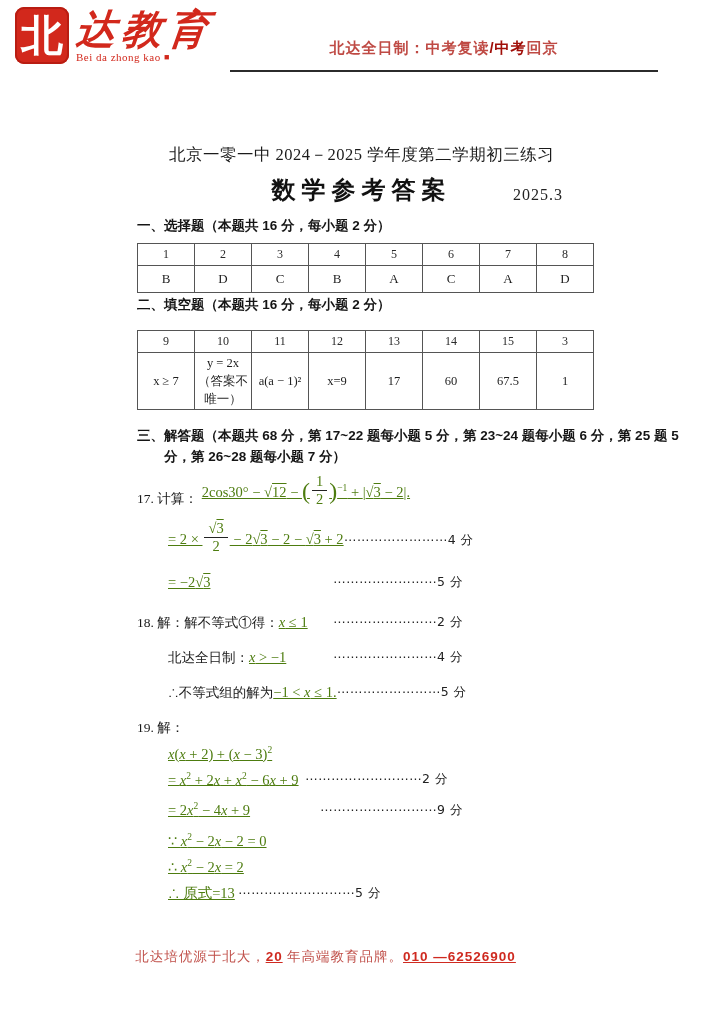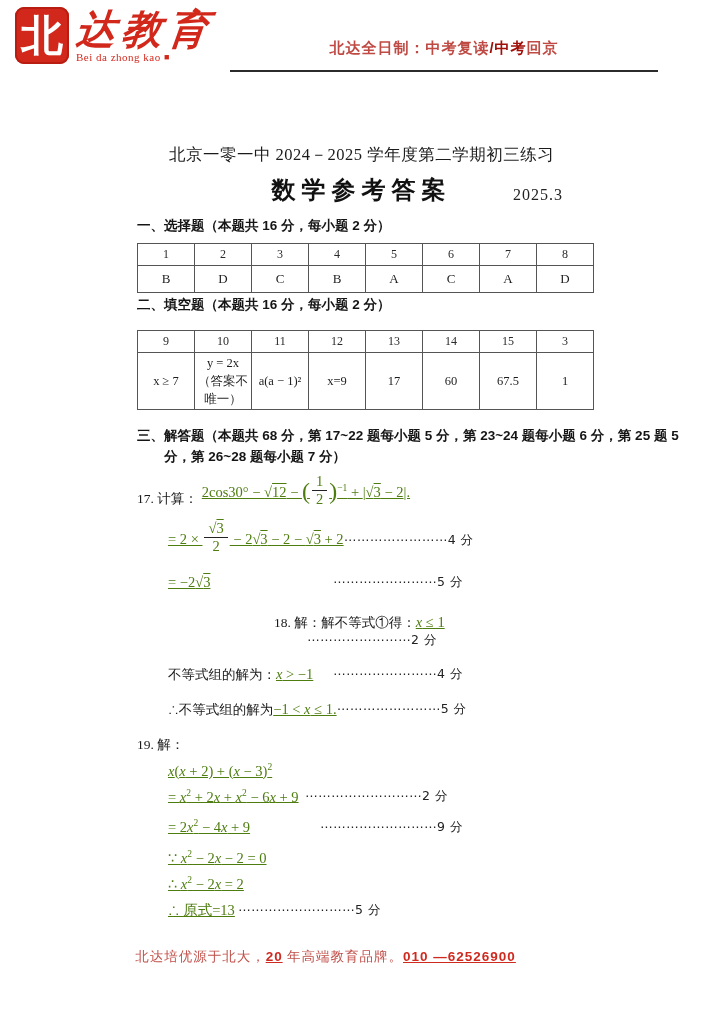--- a/index.html
+++ b/index.html
@@ -63,21 +63,21 @@
   .m sup.sp{font-size:9.5px;}
   .m .fr{display:inline-flex;flex-direction:column;align-items:center;vertical-align:middle;margin:0 2px;transform:translateY(-3px);}
   .m .fn{padding:0 4px;border-bottom:1.3px solid #222;line-height:1.15;}
   .m .fd{padding:0 4px;line-height:1.15;}
   .m .sq .rad{text-decoration:overline;}
   .m .bg{font-size:165%;font-weight:normal;vertical-align:middle;position:relative;top:-2px;}
   .sol-line{display:flex;align-items:center;margin-left:31px;}
   .sol-line.no-ind{margin-left:0;}
   .leader{font-family:"DejaVu Sans",sans-serif;font-size:12.5px;color:#222;letter-spacing:0.5px;white-space:nowrap;}
   .g195{min-width:196px;} .g165{min-width:165px;} .g150{min-width:152px;} .g135{min-width:137px;} .g62{min-width:70px;}
-  .mt22{margin-top:22px;flex-direction:column;} .mt20{margin-top:16px;} .mt16{margin-top:16px;} .mt13{margin-top:13px;} .mt8{margin-top:8px;}
+  .mt22{margin-top:22px;} .mt20{margin-top:16px;} .mt16{margin-top:16px;} .mt13{margin-top:13px;} .mt8{margin-top:8px;}
   
   .footer{
     position:absolute;bottom:58px;left:0;width:100%;text-align:center;transform:translateX(-36px);
     font-size:13.5px;color:#c0504a;letter-spacing:1px;
   }
   .footer .fbold{font-family:"Liberation Sans","DejaVu Sans",sans-serif;font-weight:bold;color:#cf2a20;text-decoration:underline;}
 </style>
 </head>
 <body>
 
@@ -183,21 +183,21 @@
     <div class="sol-line mt20">
       <span class="m g165"><span>= −2</span><span class="sq"><span class="rsign">√</span><span class="rad">3</span></span></span>
       <span class="leader">⋯⋯⋯⋯⋯⋯⋯⋯5 分</span>
     </div>
 
     <div class="sol-line no-ind mt22">
       <span class="g195"><span class="prob-label">18. 解：解不等式①得：</span><span class="m"><span class="vr">x</span><span> ≤ 1</span></span></span>
       <span class="leader">⋯⋯⋯⋯⋯⋯⋯⋯2 分</span>
     </div>
     <div class="sol-line mt16">
-      <span class="g165"><span class="prob-label">不等式组的解为：</span><span class="m"><span class="vr">x</span><span> &gt; −1</span></span></span>
+      <span class="g165"><span class="prob-label">北达全日制：</span><span class="m"><span class="vr">x</span><span> &gt; −1</span></span></span>
       <span class="leader">⋯⋯⋯⋯⋯⋯⋯⋯4 分</span>
     </div>
     <div class="sol-line mt16">
       <span class="g165"><span class="prob-label">∴不等式组的解为</span><span class="m"><span>−1 &lt; </span><span class="vr">x</span><span> ≤ 1.</span></span></span>
       <span class="leader">⋯⋯⋯⋯⋯⋯⋯⋯5 分</span>
     </div>
 
     <div class="mt20">
       <span class="prob-label">19. 解：</span>
     </div>

